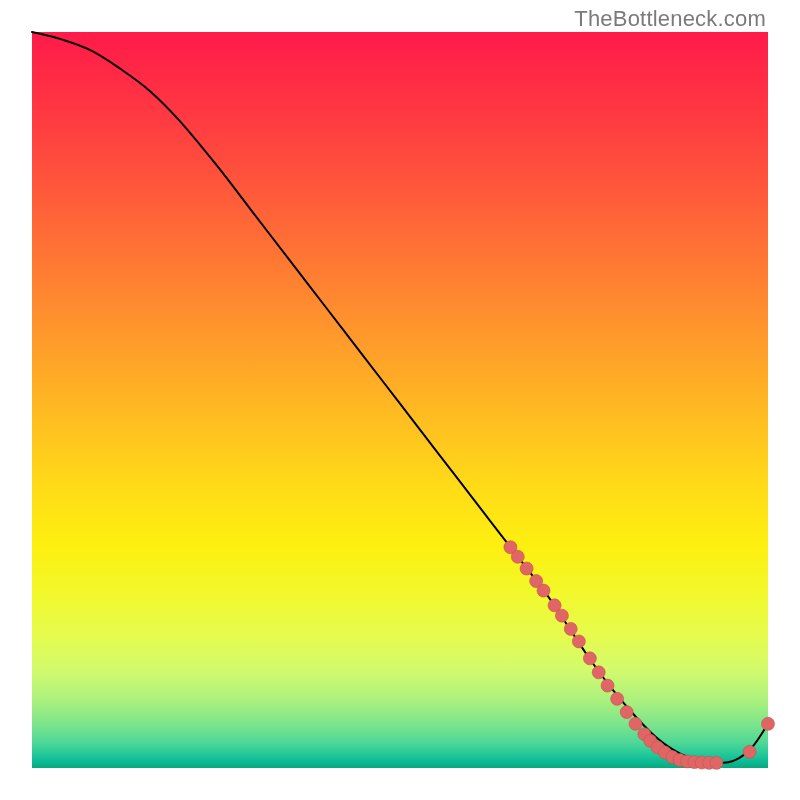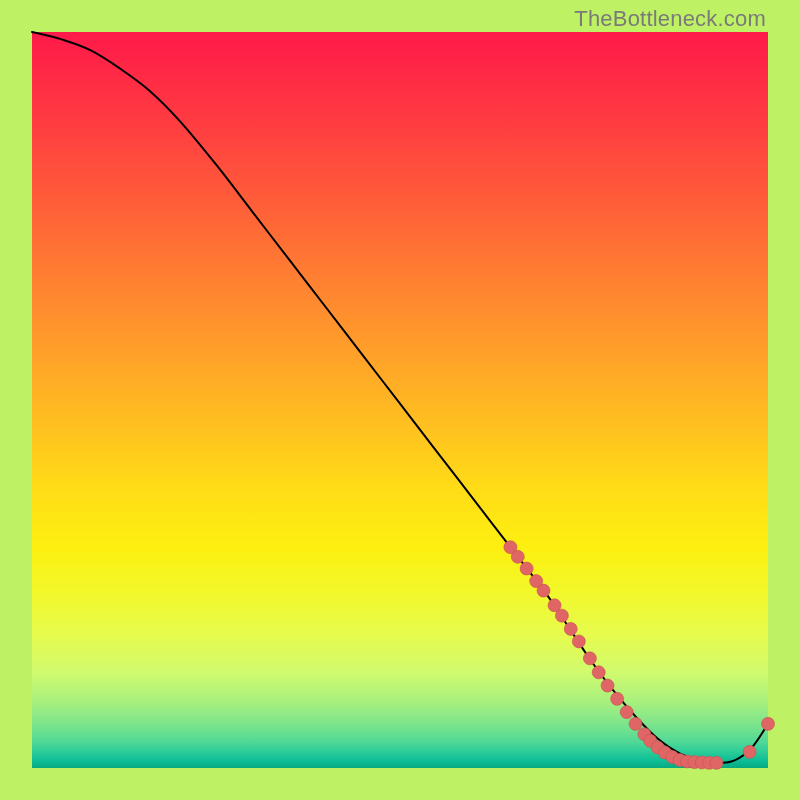--- a/index.html
+++ b/index.html
@@ -8,21 +8,21 @@
     width: 800px;
     height: 800px;
     background: #000;
     overflow: hidden;
     font-family: Arial, Helvetica, sans-serif;
   }
   .frame {
     position: relative;
     width: 800px;
     height: 800px;
-    background: #bef264;
+    background: #ffffff;
   }
   .plot {
     position: absolute;
     left: 32px;
     top: 32px;
     width: 736px;
     height: 736px;
     
     background: linear-gradient(to bottom,
       #ff1a4a 0%,

